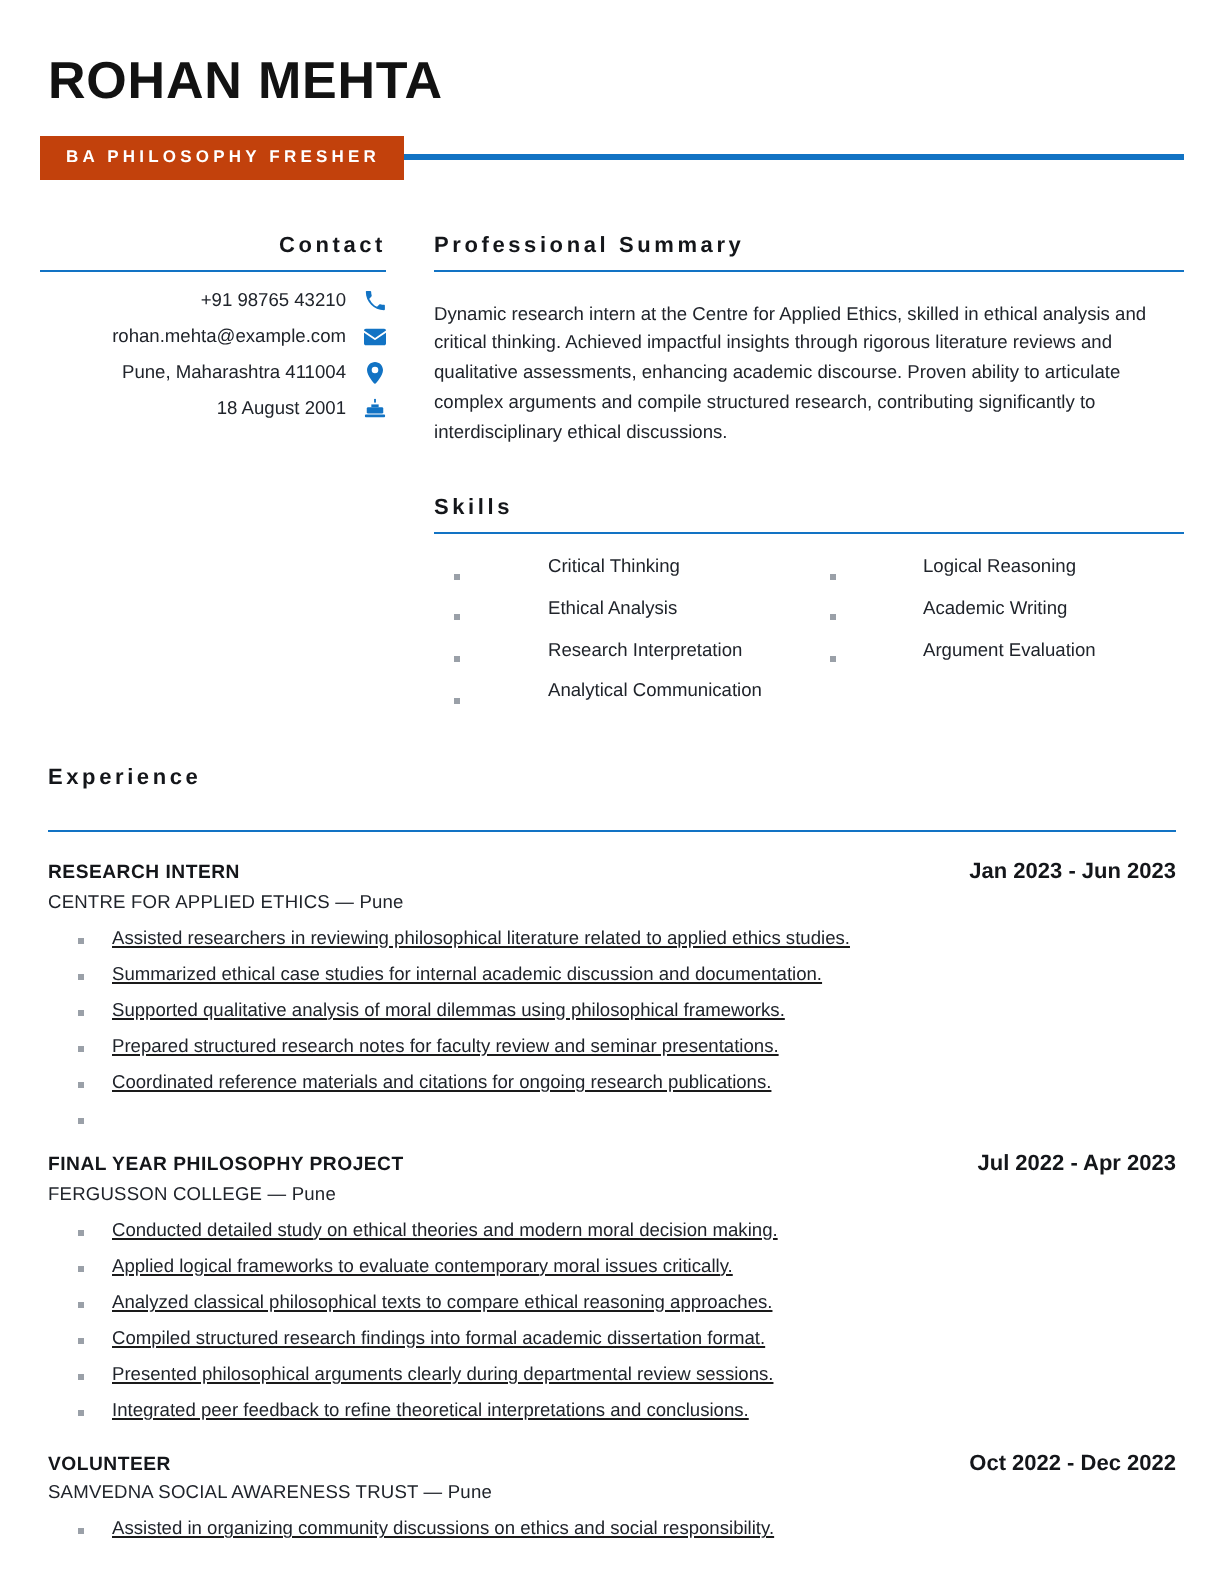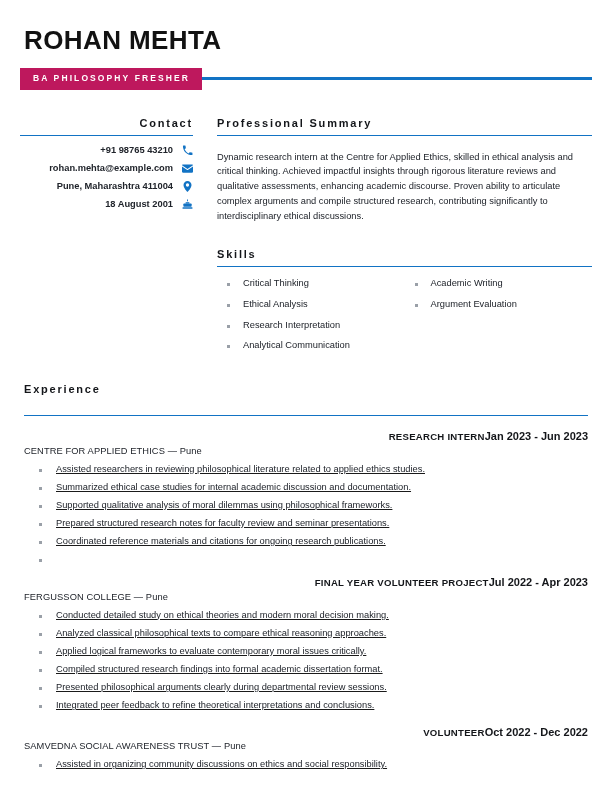--- a/index.html
+++ b/index.html
@@ -34,21 +34,21 @@
     line-height: 1.1;
   }
 
   .title-row {
     display: flex;
     align-items: center;
     margin-top: 13px;
     height: 22px;
   }
   .title-badge {
-    background: #be185d;
+    background: #c2410c;
     color: #ffffff;
     font-size: 8.5px;
     font-weight: bold;
     letter-spacing: 2.1px;
     padding: 6px 12px 6px 13px;
     line-height: 1;
     white-space: nowrap;
     height: 22px;
     box-sizing: border-box;
     display: flex;
@@ -85,21 +85,20 @@
     color: #14161a;
     padding-bottom: 5px;
     border-bottom: 1.6px solid #1273c4;
     line-height: 1.2;
   }
   .sec-head.right-align { text-align: right; }
 
   
   .contact-list {
     margin-top: 9px;
-    font-weight: bold;
   }
   .contact-row {
     display: flex;
     align-items: center;
     justify-content: flex-end;
     margin-bottom: 7px;
     gap: 9px;
   }
   .contact-text {
     font-size: 9.3px;
@@ -134,23 +133,24 @@
   .skills-grid {
     margin-top: 11px;
     display: flex;
     gap: 0;
   }
   .skills-col {
     flex: 1 1 50%;
   }
   .skill-item {
     display: flex;
-    align-items: flex-start;
+    align-items: flex-end;
     margin-bottom: 9.5px;
     padding-left: 10px;
+    gap: 31px;
   }
   .sq-bullet {
     width: 3px;
     height: 3px;
     background: #9aa0a8;
     margin-top: 5px;
     margin-right: 13px;
     flex: 0 0 3px;
   }
   .skill-label {
@@ -170,21 +170,21 @@
     letter-spacing: 1.8px;
     color: #14161a;
     padding-bottom: 20px;
     border-bottom: 1.6px solid #1273c4;
   }
   .job {
     margin-top: 14px;
   }
   .job-topline {
     display: flex;
-    justify-content: flex-end;
+    justify-content: space-between;
     align-items: baseline;
   }
   .job-role {
     font-size: 9.6px;
     font-weight: bold;
     letter-spacing: 0.25px;
     color: #14161a;
   }
   .job-dates {
     font-size: 11px;
@@ -301,20 +301,24 @@
             </div>
             <div class="skill-item">
               <span class="sq-bullet"></span>
               <span class="skill-label">Analytical Communication</span>
             </div>
           </div>
 
           <div class="skills-col">
             <div class="skill-item">
               <span class="sq-bullet"></span>
+              <span class="skill-label">Logical Reasoning</span>
+            </div>
+            <div class="skill-item">
+              <span class="sq-bullet"></span>
               <span class="skill-label">Academic Writing</span>
             </div>
             <div class="skill-item">
               <span class="sq-bullet"></span>
               <span class="skill-label">Argument Evaluation</span>
             </div>
           </div>
 
         </div>
       </div>
@@ -353,36 +357,36 @@
           <span class="job-bullet-text">Coordinated reference materials and citations for ongoing research publications.</span>
         </div>
         <div class="job-bullet">
           <span class="sq-bullet"></span>
         </div>
       </div>
     </div>
 
     <div class="job">
       <div class="job-topline">
-        <div class="job-role">FINAL YEAR VOLUNTEER PROJECT</div>
+        <div class="job-role">FINAL YEAR PHILOSOPHY PROJECT</div>
         <div class="job-dates">Jul 2022 - Apr 2023</div>
       </div>
       <div class="job-org">FERGUSSON COLLEGE  —  Pune</div>
       <div class="job-bullets">
         <div class="job-bullet">
           <span class="sq-bullet"></span>
           <span class="job-bullet-text">Conducted detailed study on ethical theories and modern moral decision making.</span>
         </div>
         <div class="job-bullet">
           <span class="sq-bullet"></span>
+          <span class="job-bullet-text">Applied logical frameworks to evaluate contemporary moral issues critically.</span>
+        </div>
+        <div class="job-bullet">
+          <span class="sq-bullet"></span>
           <span class="job-bullet-text">Analyzed classical philosophical texts to compare ethical reasoning approaches.</span>
-        </div>
-        <div class="job-bullet">
-          <span class="sq-bullet"></span>
-          <span class="job-bullet-text">Applied logical frameworks to evaluate contemporary moral issues critically.</span>
         </div>
         <div class="job-bullet">
           <span class="sq-bullet"></span>
           <span class="job-bullet-text">Compiled structured research findings into formal academic dissertation format.</span>
         </div>
         <div class="job-bullet">
           <span class="sq-bullet"></span>
           <span class="job-bullet-text">Presented philosophical arguments clearly during departmental review sessions.</span>
         </div>
         <div class="job-bullet">

